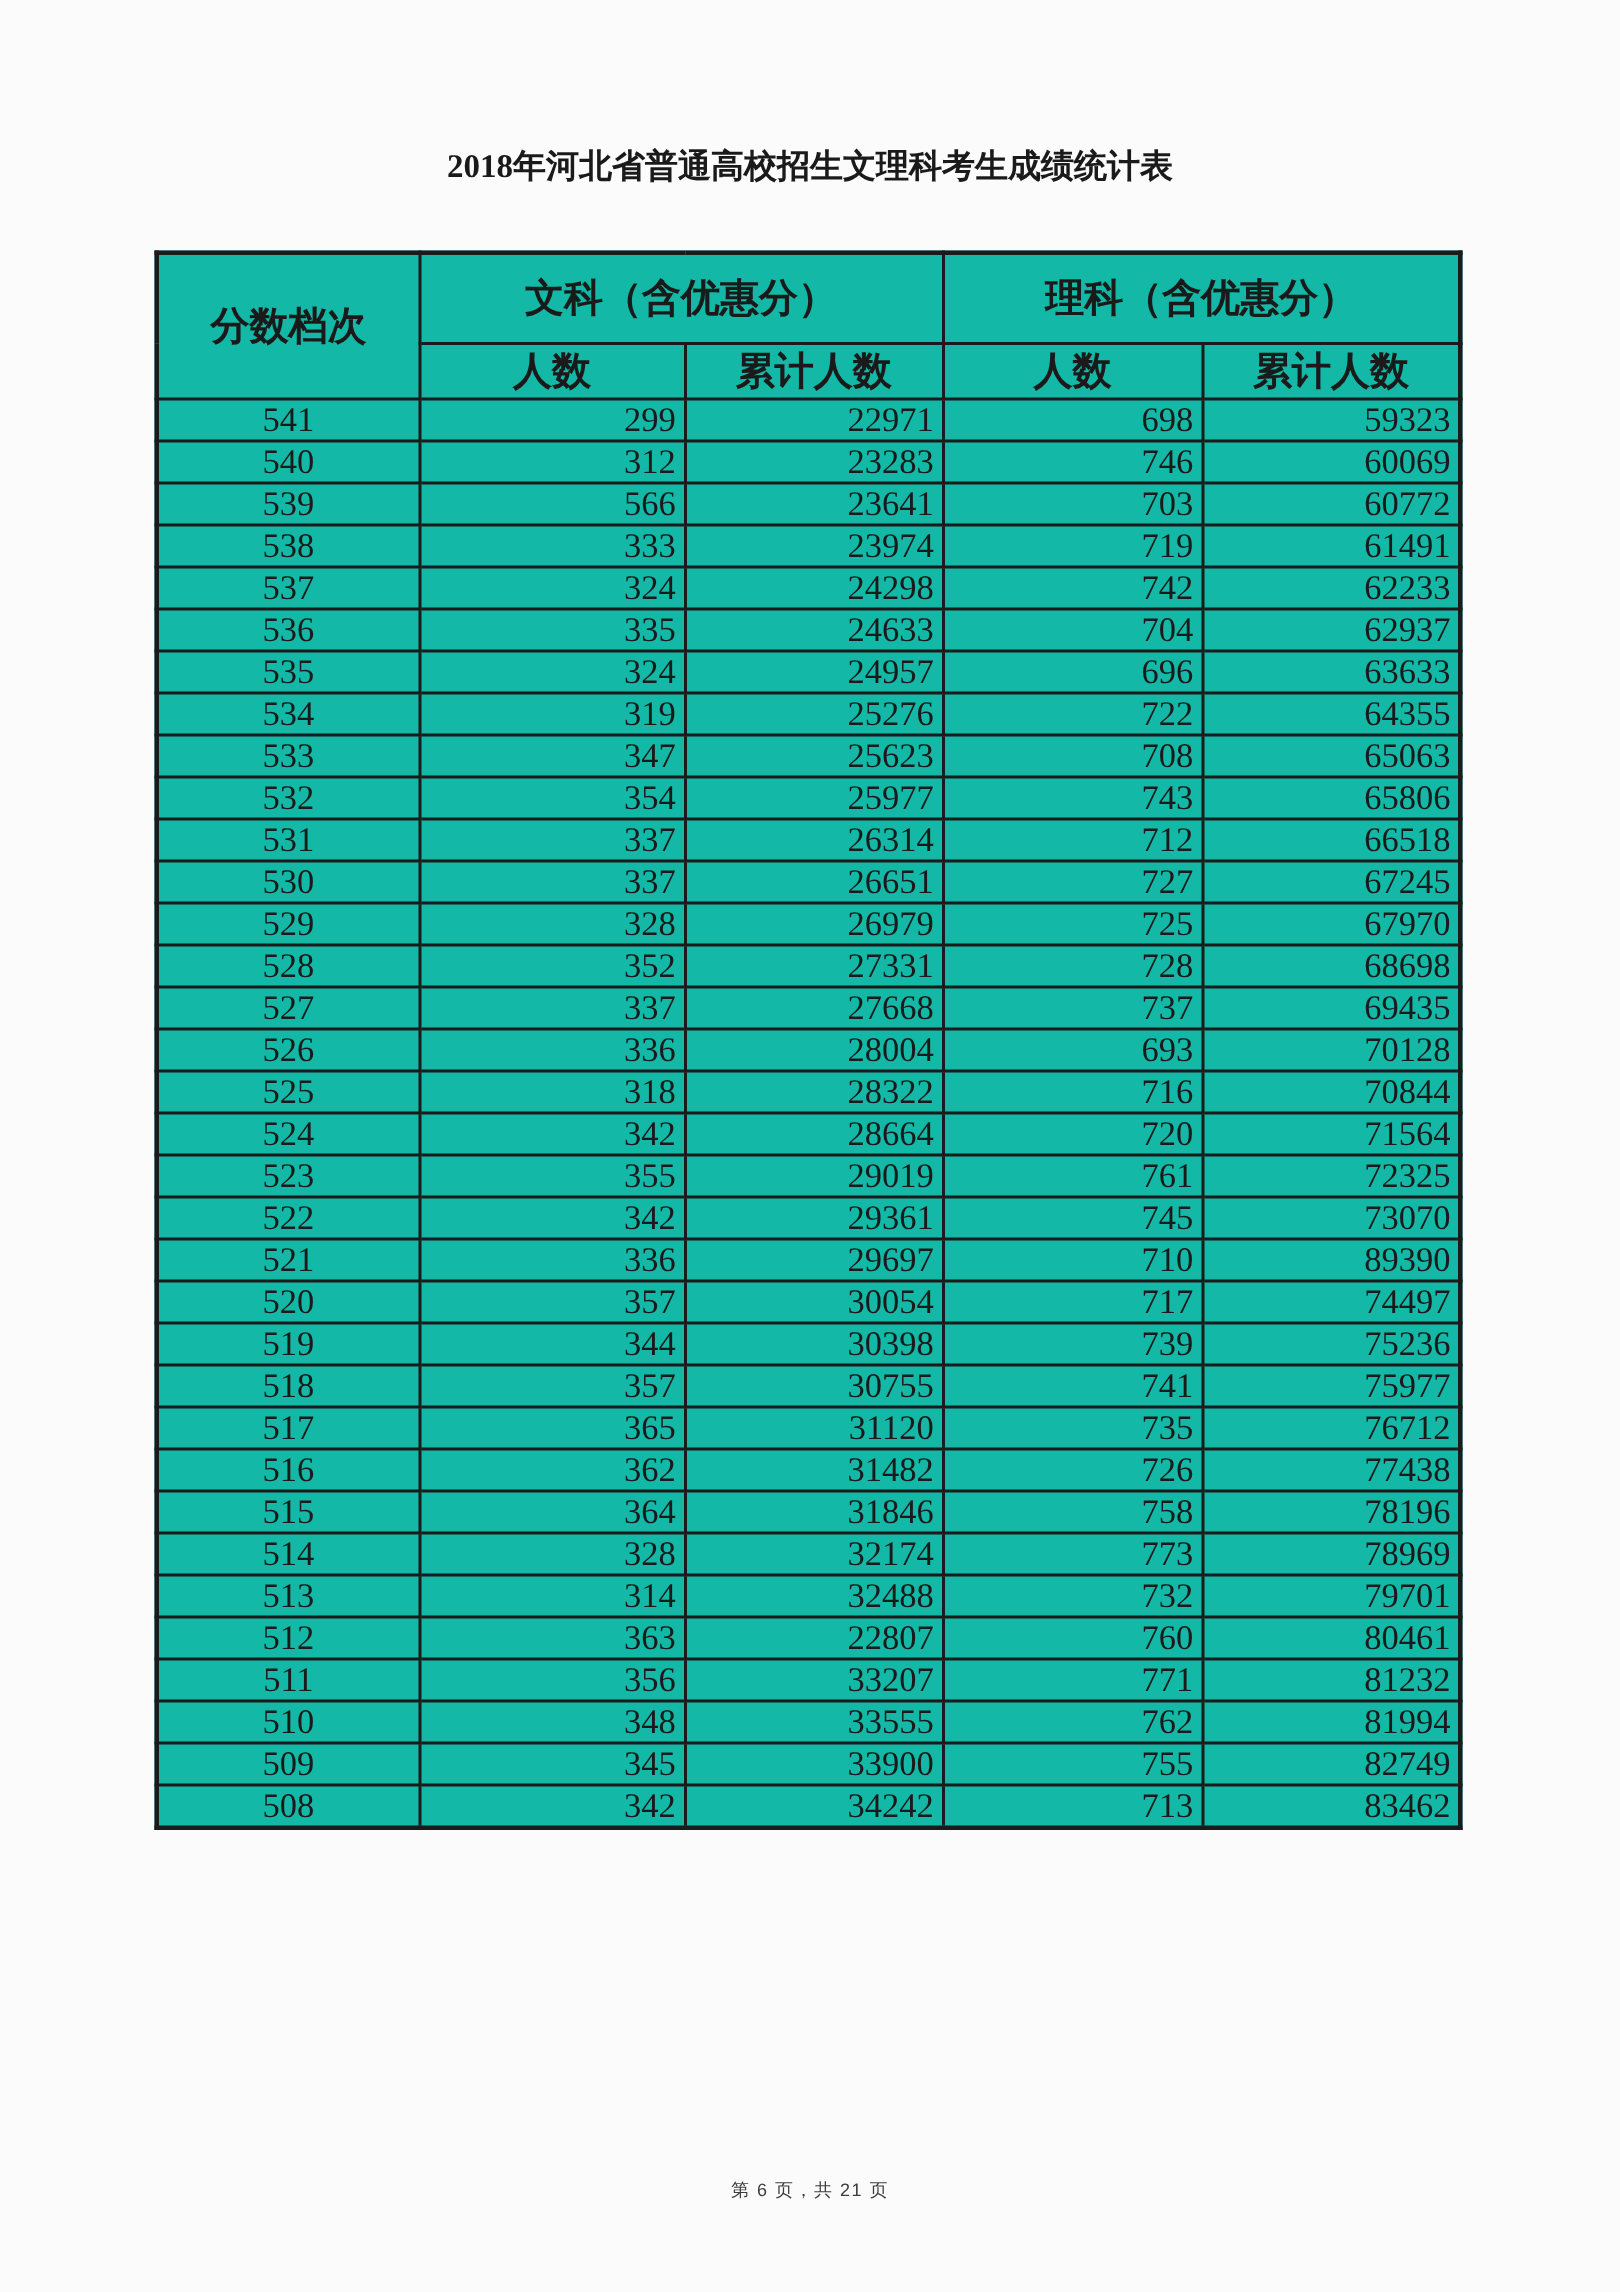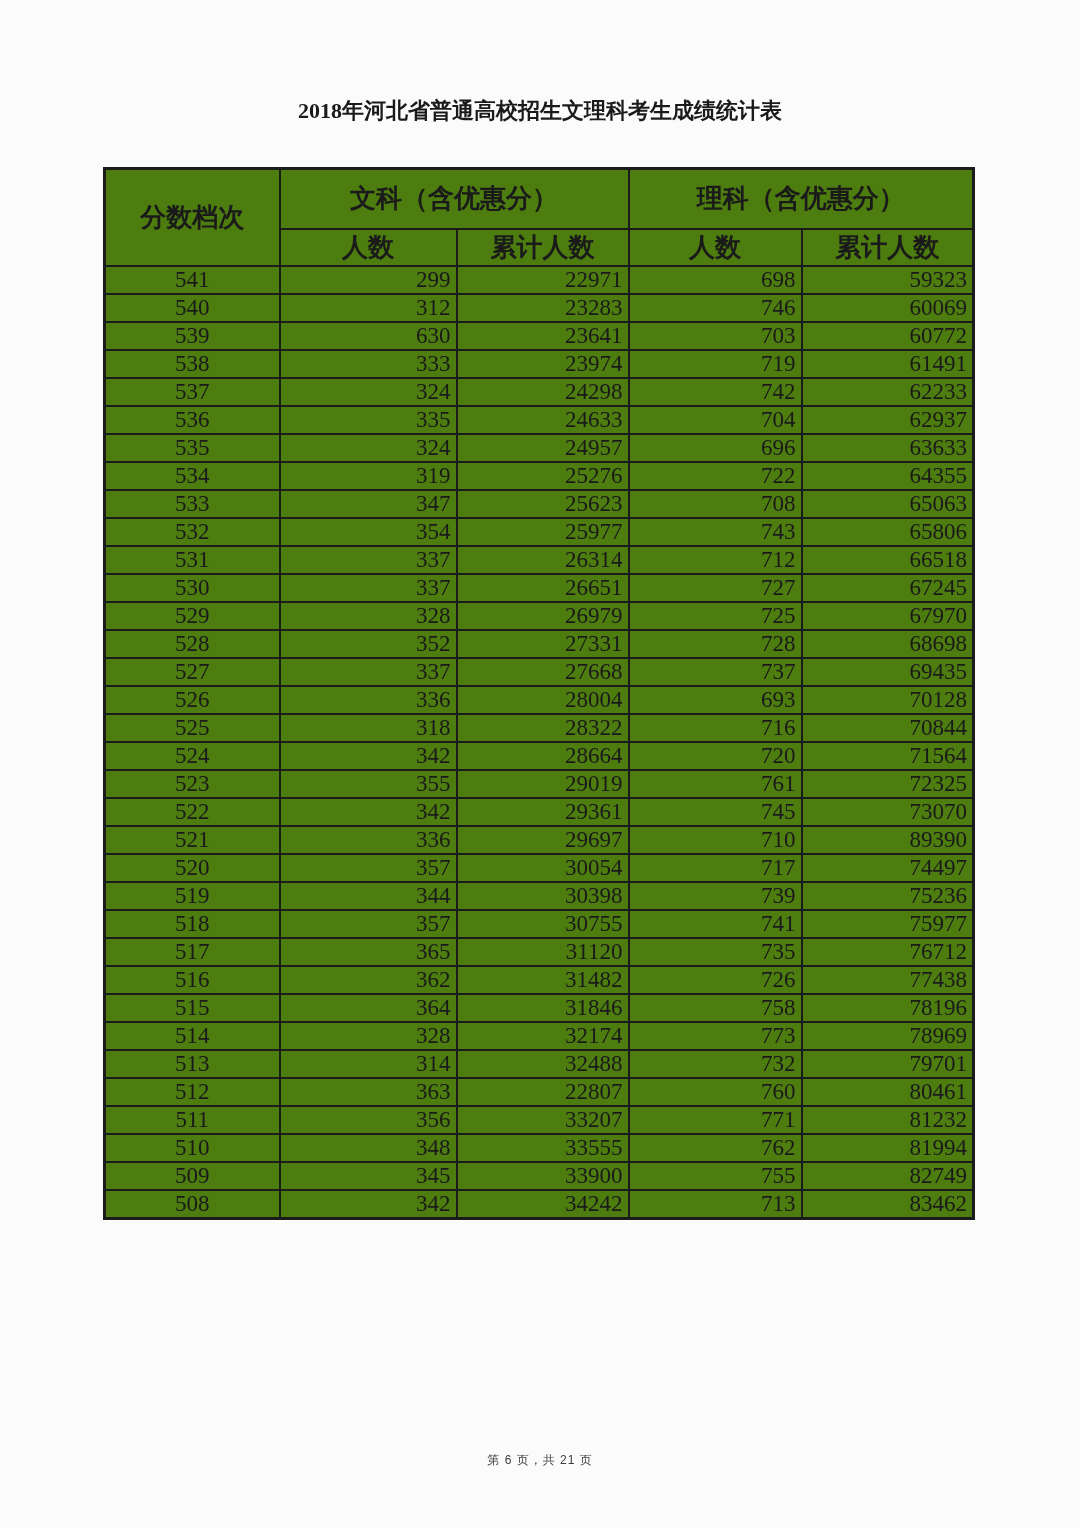--- a/index.html
+++ b/index.html
@@ -25,21 +25,21 @@
     margin: 0;
     white-space: nowrap;
   }
   table.score-table {
     position: absolute;
     top: 167px;
     left: 103px;
     width: 869px;
     border-collapse: collapse;
     table-layout: fixed;
-    background: #4d7c0f;
+    background: #14b8a6;
     border: 3px solid #1b1b1b;
   }
   .score-table th, .score-table td {
     border: 2px solid #1b1b1b;
     overflow: hidden;
     white-space: nowrap;
   }
   .score-table thead tr.group-row { height: 60px; }
   .score-table thead tr.sub-row { height: 33px; margin-left: 33px; }
   .score-table th {
@@ -107,21 +107,21 @@
         </tr>
         <tr>
           <td class="score-cell">540</td>
           <td class="num-cell">312</td>
           <td class="num-cell">23283</td>
           <td class="num-cell">746</td>
           <td class="num-cell">60069</td>
         </tr>
         <tr>
           <td class="score-cell">539</td>
-          <td class="num-cell">630</td>
+          <td class="num-cell">566</td>
           <td class="num-cell">23641</td>
           <td class="num-cell">703</td>
           <td class="num-cell">60772</td>
         </tr>
         <tr>
           <td class="score-cell">538</td>
           <td class="num-cell">333</td>
           <td class="num-cell">23974</td>
           <td class="num-cell">719</td>
           <td class="num-cell">61491</td>

